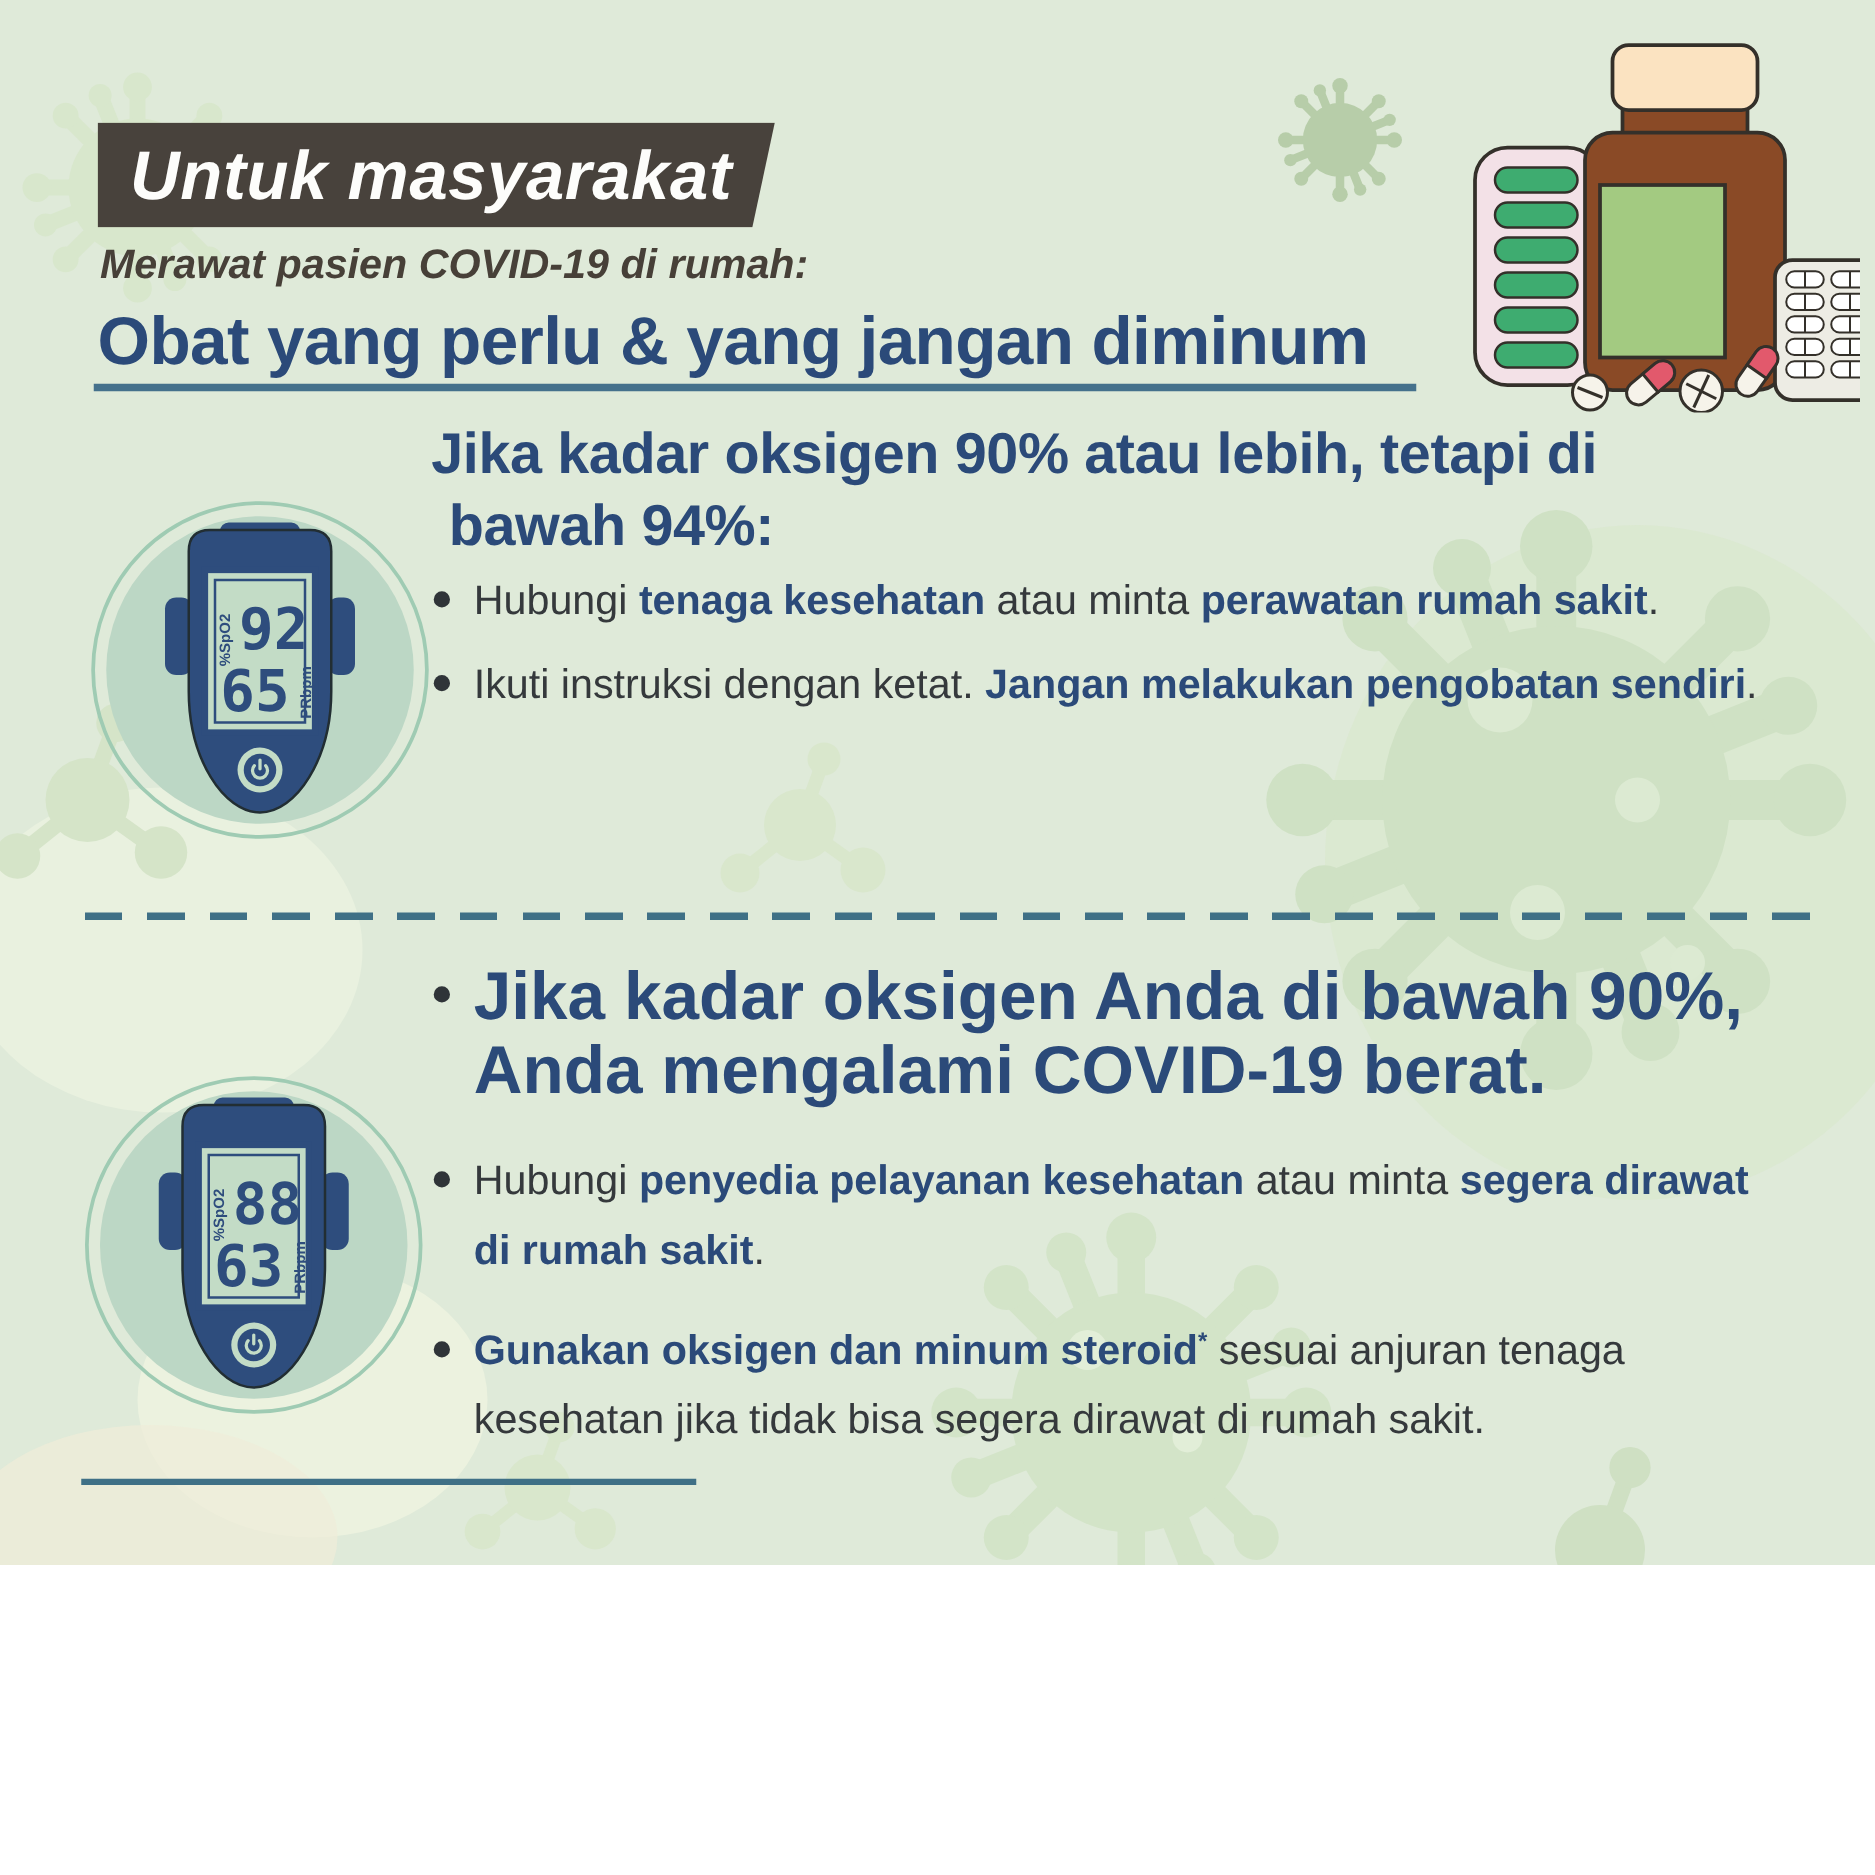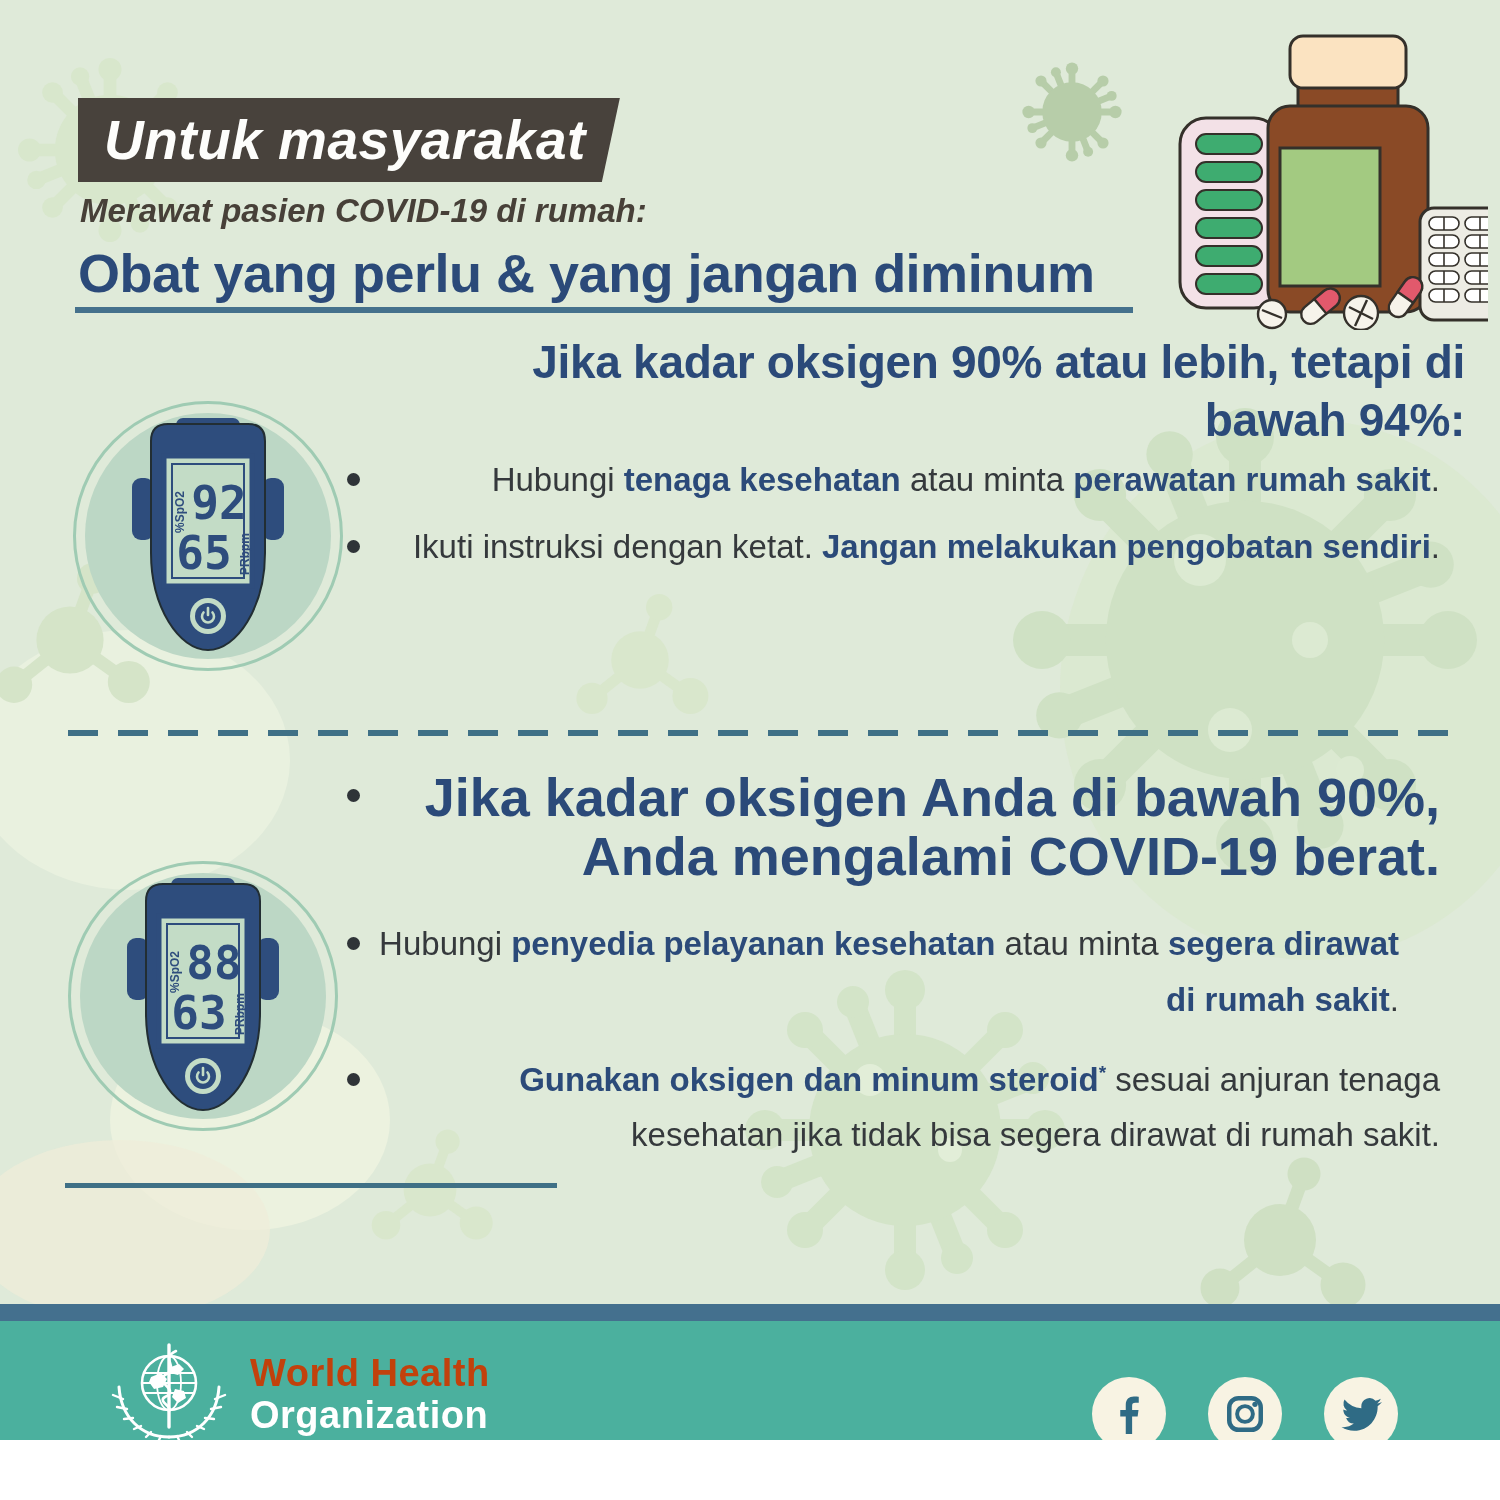--- a/index.html
+++ b/index.html
@@ -1,17 +1,17 @@
 <!DOCTYPE html>
 <html><head>
 <meta charset="utf-8">
 <style>
   html,body{margin:0;padding:0;}
   body{font-family:"Liberation Sans", sans-serif;}
-  #poster{position:relative;width:1500px;height:1440px;background:#dfead9;overflow:hidden;text-align:right;}
+  #poster{position:relative;width:1500px;height:1252px;background:#dfead9;overflow:hidden;}
 
   
   #bg{position:absolute;inset:0;}
 
   
   .banner{position:absolute;left:78px;top:98px;height:84px;background:#48423c;
     display:flex;align-items:center;padding:0 34px 0 26px;
     clip-path:polygon(0 0,100% 0,calc(100% - 18px) 100%,0 100%);}
   .banner span{color:#fdfdfb;font-weight:bold;font-style:italic;font-size:55px;letter-spacing:.5px;}
   .subtitle{position:absolute;left:80px;top:192px;color:#474038;font-weight:bold;font-style:italic;font-size:33px;}

